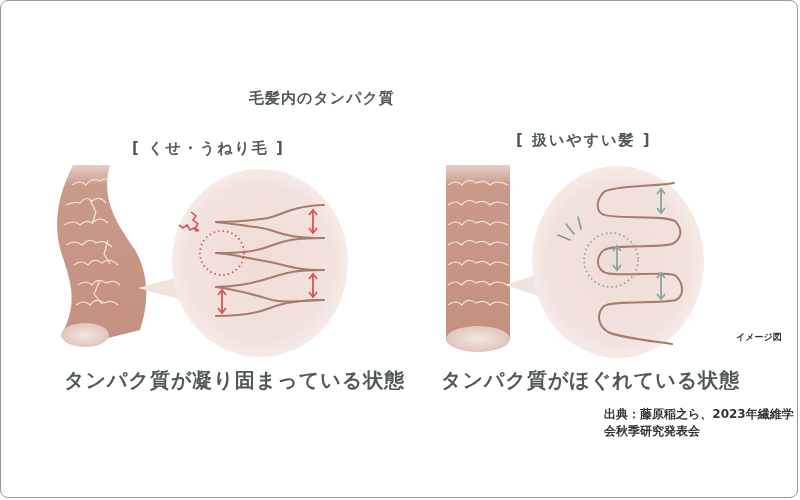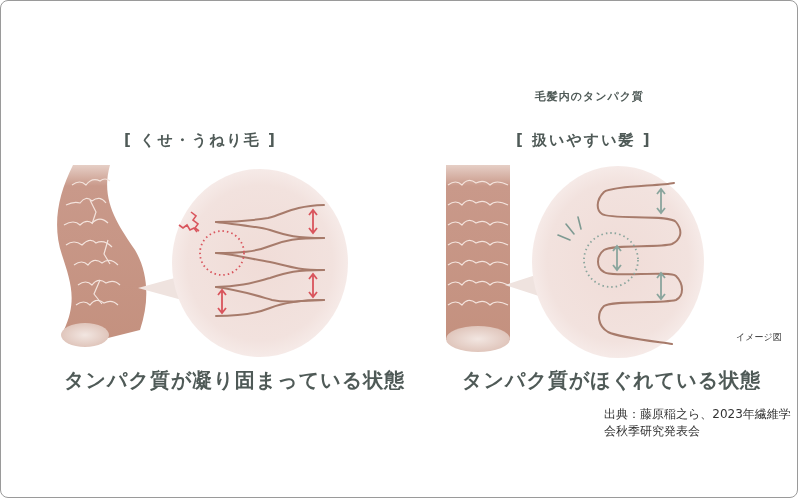--- a/index.html
+++ b/index.html
@@ -2,42 +2,42 @@
 <html><head>
 <meta charset="utf-8">
 <style>
   html, body { margin:0; padding:0; background:#ffffff; }
   body { width:800px; height:500px; overflow:hidden; font-family:"DejaVu Sans", sans-serif; }
   .frame {
     position:absolute; left:0; top:0; width:798px; height:498px;
     border:1px solid #9a9a9a; border-radius:8px; background:#fff; box-sizing:border-box;
   }
   .title {
-    position:absolute; left:0; width:644px; top:89px; text-align:right;
-    font-size:11px; font-weight:bold; color:#4f5a57; letter-spacing:1px;
+    position:absolute; left:0; width:644px; top:89px; text-align:center;
+    font-size:15px; font-weight:bold; color:#4f5a57; letter-spacing:1px;
   }
   .panel-label {
     position:absolute; top:131px; font-size:15px; font-weight:bold; color:#4f5a57; letter-spacing:2px;
   }
   .caption {
     position:absolute; top:367px; font-size:20px; font-weight:bold; color:#4f5a57; letter-spacing:1px;
   }
   .note {
-    position:absolute; font-size:9px; color:#333; letter-spacing:0px;
+    position:absolute; font-size:9px; color:#333; letter-spacing:0px;font-weight:bold;
   }
   svg { position:absolute; left:0; top:0; }
 </style>
 </head>
 <body>
 
 <div class="frame"></div>
 
 <div class="title">毛髪内のタンパク質</div>
 
-<div class="panel-label" style="left:124px;">[ くせ・うねり毛 ]</div>
+<div class="panel-label" style="left:132px;margin-top:8px;">[ くせ・うねり毛 ]</div>
 <div class="panel-label" style="left:516px;">[ 扱いやすい髪 ]</div>
 
 <svg width="800" height="500">
   <defs>
     <radialGradient id="bub" cx="50%" cy="50%" r="55%">
       <stop offset="0%" stop-color="#f0dcd7"></stop>
       <stop offset="75%" stop-color="#f2e2de"></stop>
       <stop offset="100%" stop-color="#f8efed"></stop>
     </radialGradient>
     <linearGradient id="hairg" x1="0" y1="0" x2="0" y2="1">
@@ -125,15 +125,15 @@
   <g fill="none" stroke="#7e9a92" stroke-width="1.6" stroke-linecap="round">
     <path d="M558,235 l12,5"></path>
     <path d="M566,224 l8,10"></path>
     <path d="M578,217 l3,12"></path>
   </g>
 </svg>
 
 <div class="note" style="left:736px; top:331px;">イメージ図</div>
 
 <div class="caption" style="left:64px;">タンパク質が凝り固まっている状態</div>
-<div class="caption" style="left:462px;text-align:right;">タンパク質がほぐれている状態</div>
+<div class="caption" style="left:441px;text-align:right;">タンパク質がほぐれている状態</div>
 
 <div class="note" style="left:604px; top:406px; font-size:12px;">出典：藤原稲之ら、2023年繊維学会秋季研究発表会</div>
 
 </body></html>

